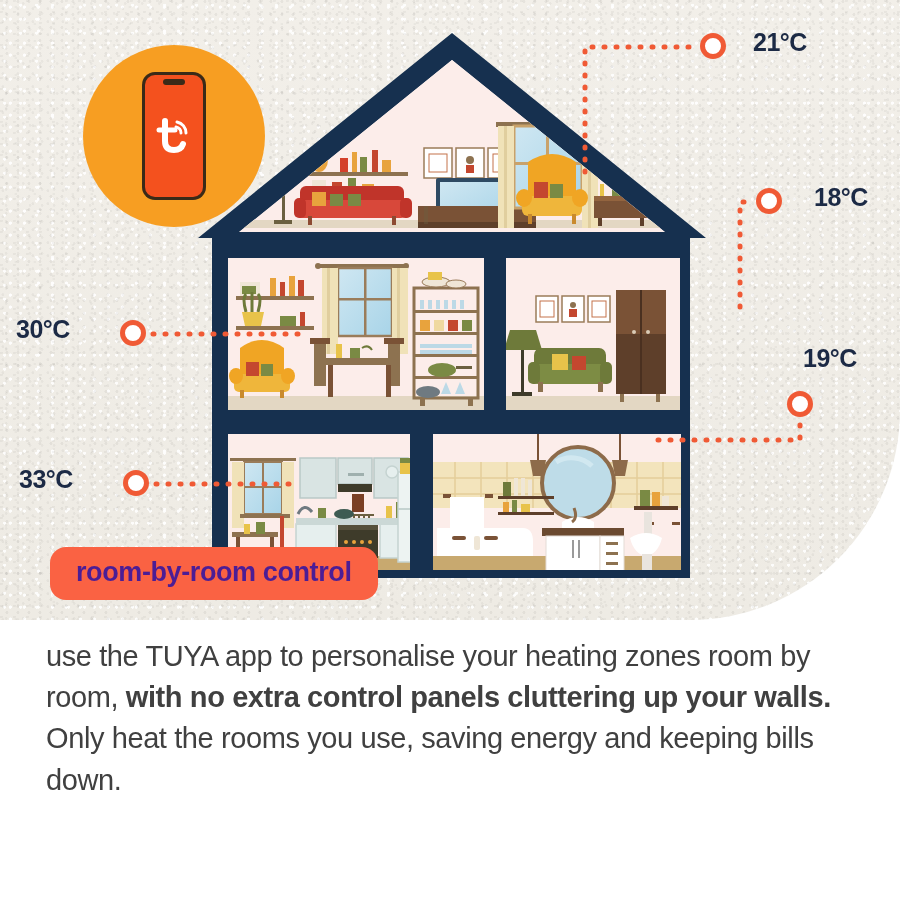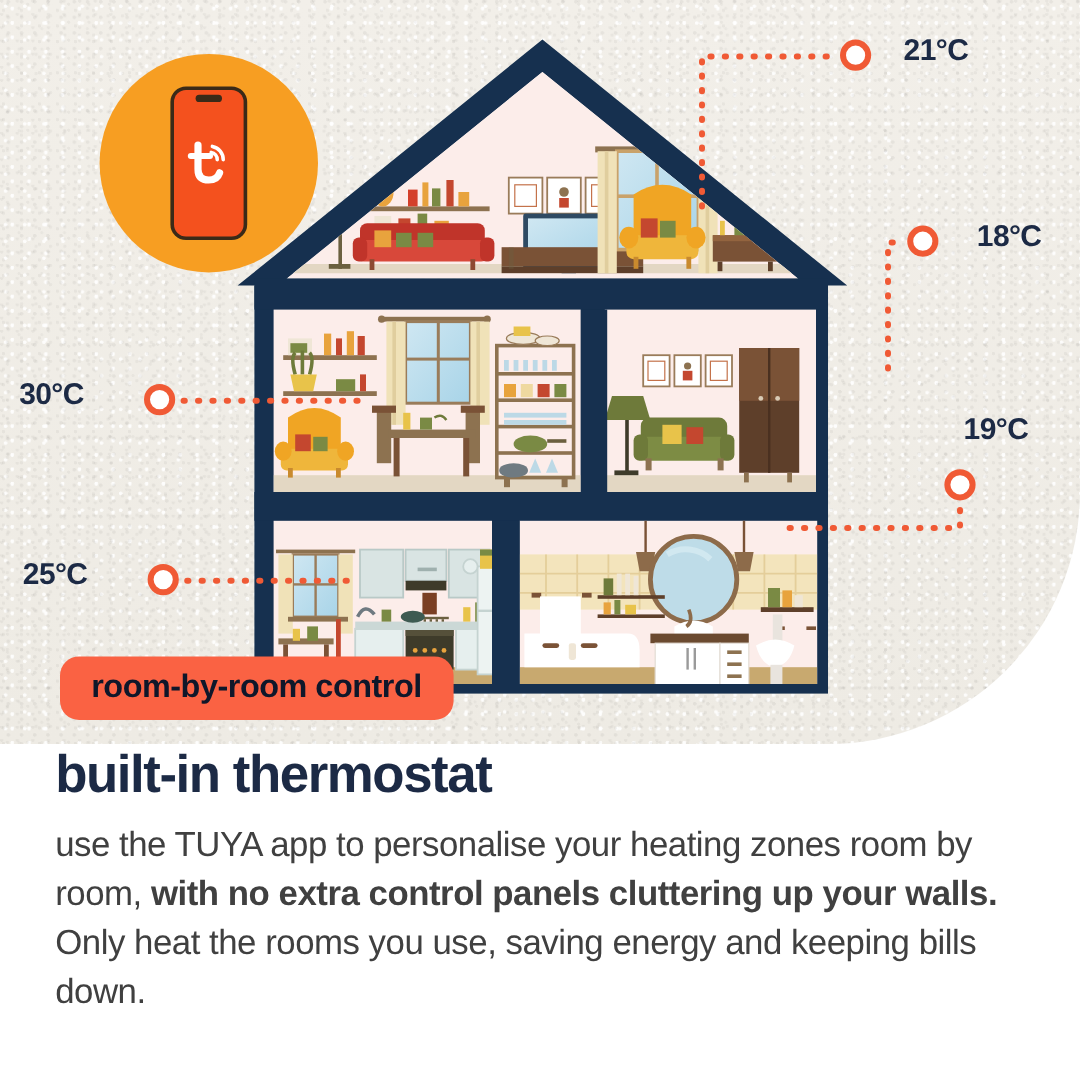--- a/index.html
+++ b/index.html
@@ -75,21 +75,21 @@
 
   
   #pill-badge {
     position: absolute; left: 50px; top: 547px;
     background: #FA6243;
     border-radius: 16px;
     padding: 10px 26px 12px 26px;
     z-index: 50;
   }
   #pill-badge span {
-    font-size: 27px; font-weight: bold; color: #0f172a;
+    font-size: 27px; font-weight: bold; color: #4c1d95;
     letter-spacing: -0.4px;
   }
 
   
   #copy { position: absolute; left: 46px; top: 622px; width: 830px; z-index: 50; }
   #headline {
     font-size: 44px; font-weight: bold; color: #1C2A45;
     letter-spacing: -1.2px; line-height: 1.08;
   }
   #bodycopy {
@@ -575,30 +575,29 @@
   <div class="temp-label" style="left:58px;top:-5px;">18°C</div>
 </div>
 
 <div class="temp-group" style="left:120px;top:320px;">
   <div class="temp-dot" style="left:0;top:0;"></div>
   <div class="temp-label" style="left:-104px;top:-5px;">30°C</div>
 </div>
 
 <div class="temp-group" style="left:123px;top:470px;">
   <div class="temp-dot" style="left:0;top:0;"></div>
-  <div class="temp-label" style="left:-104px;top:-5px;">25°C</div>
+  <div class="temp-label" style="left:-104px;top:-5px;">33°C</div>
 </div>
 
 <div class="temp-group" style="left:787px;top:391px;">
   <div class="temp-dot" style="left:0;top:0;"></div>
   <div class="temp-label" style="left:16px;top:-47px;">19°C</div>
 </div>
 
 <div id="pill-badge">
   <span>room-by-room control</span>
 </div>
 
 <div id="copy">
-  <div id="headline">built-in thermostat</div>
   <div id="bodycopy">
     <span>use the TUYA app to personalise your heating zones room by room, </span><b>with no extra control panels cluttering up your walls.</b><span> Only heat the rooms you use, saving energy and keeping bills down.</span>
   </div>
 </div>
 
 </body></html>

